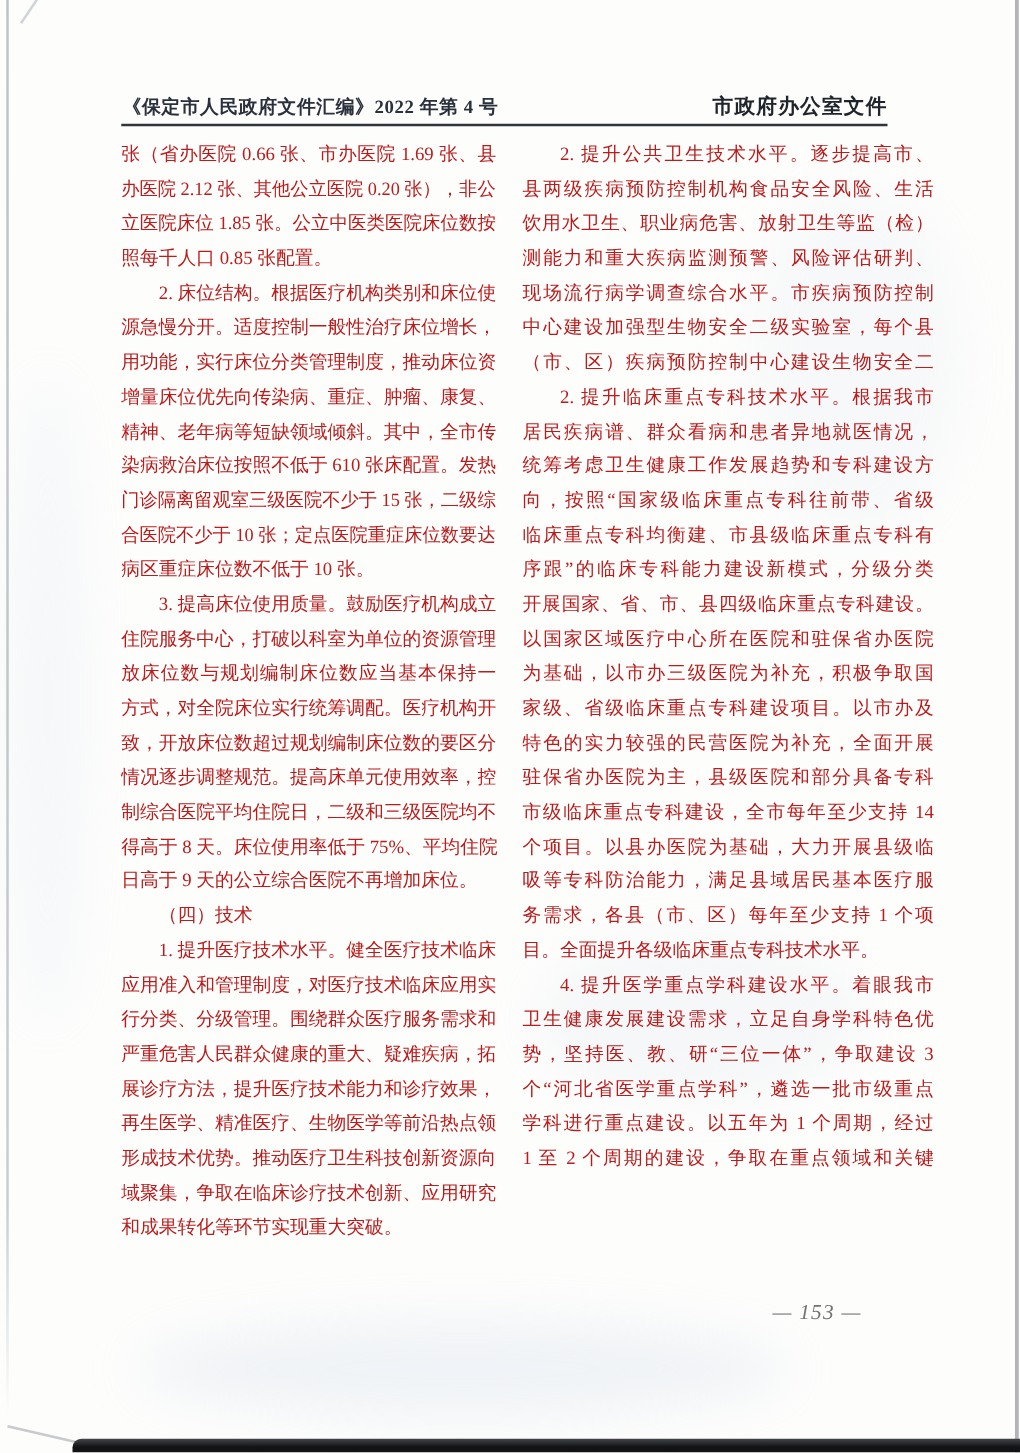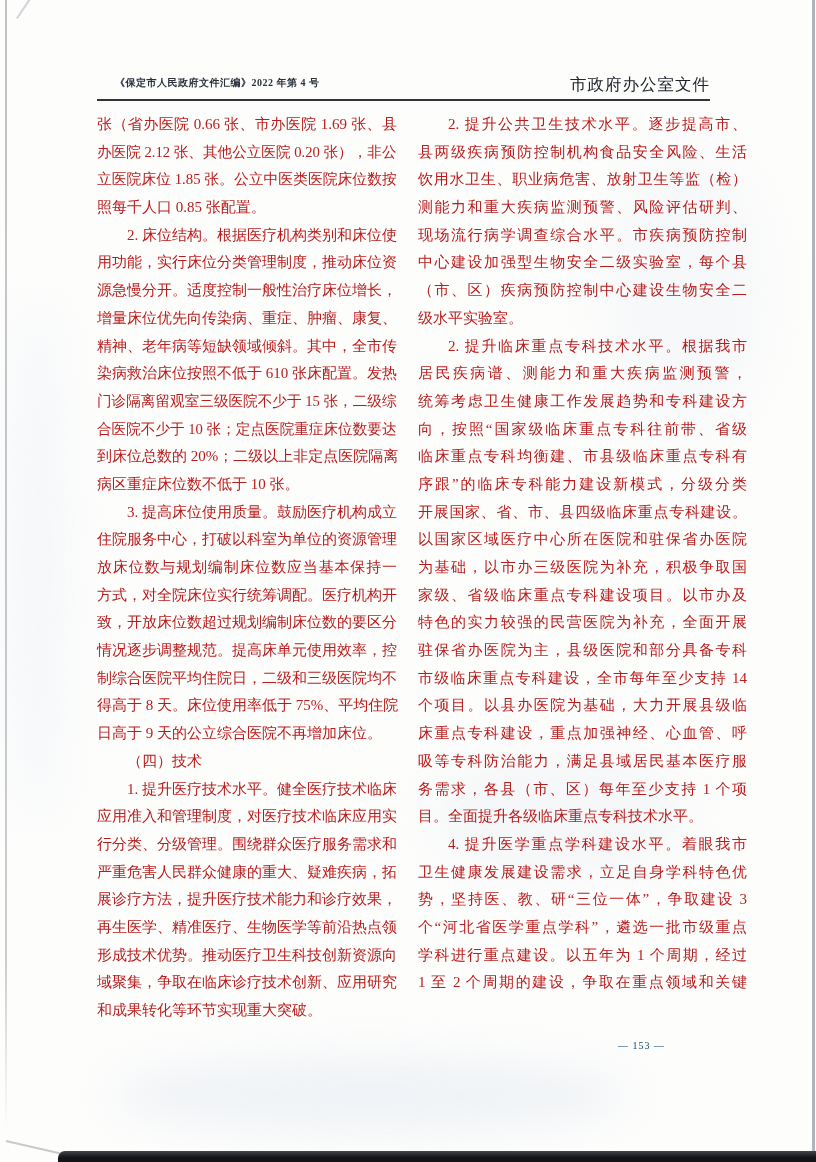--- a/index.html
+++ b/index.html
@@ -12,47 +12,47 @@
   
   .tint{position:absolute;border-radius:50%;filter:blur(20px);
     background:rgba(205,216,232,.26);pointer-events:none;}
   .tint.t1{left:110px;top:1055px;width:520px;height:80px;}
   .tint.t2{left:430px;top:750px;width:260px;height:130px;background:rgba(208,219,234,.18);}
   .tint.t3{left:8px;top:300px;width:60px;height:520px;background:rgba(210,221,236,.18);}
   .tint.t4{left:600px;top:150px;width:170px;height:280px;background:rgba(212,222,236,.14);}
 
   
   .header-left{
-    position:absolute;left:115px;top:76px;font-size:10px;font-weight:600;
+    position:absolute;left:98px;top:76px;font-size:15px;font-weight:600;
     color:#2a313c;letter-spacing:.5px;white-space:nowrap;
   }
   .header-right{
-    position:absolute;right:106px;top:74px;font-size:16.5px;font-weight:400;
+    position:absolute;right:106px;top:74px;font-size:16.5px;font-weight:700;
     font-family:"Liberation Sans","DejaVu Sans",sans-serif;
     color:#20252c;letter-spacing:1px;white-space:nowrap;
   }
   .header-rule{
     position:absolute;left:97px;top:99px;width:613px;height:2px;background:#30353b;
   }
 
   
   .col{position:absolute;top:111px;color:#b91c1c;font-size:15px;}
   .col-left{left:97px;width:300px;}
   .col-right{left:418px;width:329px;font-family:Liberation Serif, serif;}
   .line{
     height:27.7px;line-height:27.7px;white-space:nowrap;overflow:visible;
     text-align:justify;text-align-last:justify;
   }
   .line.indent{padding-left:30px;}
   .line.end{text-align-last:left;}
 
   
   .page-number{
-    position:absolute;left:618px;top:1040px;font-size:10px;color:#0c4a6e;
-    letter-spacing:1px;white-space:nowrap;
+    position:absolute;left:618px;top:1040px;font-size:17px;color:#737373;
+    letter-spacing:1px;white-space:nowrap;font-style:italic;
   }
 
   
   .edge-left{
     position:absolute;left:5px;top:0;width:2px;height:1132px;
     background:linear-gradient(rgba(138,146,156,.55),rgba(138,146,156,.45) 85%,rgba(138,146,156,0));
   }
   .edge-right{
     position:absolute;left:812px;top:0;width:2.5px;height:1162px;
     background:rgba(126,134,144,.6);
@@ -83,28 +83,27 @@
   <div class="header-left">《保定市人民政府文件汇编》2022 年第 4 号</div>
   <div class="header-right">市政府办公室文件</div>
   <div class="header-rule"></div>
 
   <div class="col col-left">
       <div class="line">张（省办医院 0.66 张、市办医院 1.69 张、县</div>
       <div class="line" style="transform-origin: left center; transform: scaleX(0.974026);">办医院 2.12 张、其他公立医院 0.20 张），非公</div>
       <div class="line" style="transform-origin: left center; transform: scaleX(0.986842);">立医院床位 1.85 张。公立中医类医院床位数按</div>
       <div class="line end">照每千人口 0.85 张配置。</div>
       <div class="line indent">2. 床位结构。根据医疗机构类别和床位使</div>
+      <div class="line">源急慢分开。适度控制一般性治疗床位增长，</div>
       <div class="line">用功能，实行床位分类管理制度，推动床位资</div>
-      <div class="line">源急慢分开。适度控制一般性治疗床位增长，</div>
       <div class="line">增量床位优先向传染病、重症、肿瘤、康复、</div>
       <div class="line">精神、老年病等短缺领域倾斜。其中，全市传</div>
       <div class="line">染病救治床位按照不低于 610 张床配置。发热</div>
       <div class="line" style="transform-origin: left center; transform: scaleX(0.974026);">门诊隔离留观室三级医院不少于 15 张，二级综</div>
       <div class="line" style="transform-origin: left center; transform: scaleX(0.974026);">合医院不少于 10 张；定点医院重症床位数要达</div>
-      <div class="line">到床位总数的 20%；二级以上非定点医院隔离</div>
       <div class="line end">病区重症床位数不低于 10 张。</div>
       <div class="line indent">3. 提高床位使用质量。鼓励医疗机构成立</div>
       <div class="line">住院服务中心，打破以科室为单位的资源管理</div>
       <div class="line">放床位数与规划编制床位数应当基本保持一</div>
       <div class="line">方式，对全院床位实行统筹调配。医疗机构开</div>
       <div class="line">致，开放床位数超过规划编制床位数的要区分</div>
       <div class="line">情况逐步调整规范。提高床单元使用效率，控</div>
       <div class="line">制综合医院平均住院日，二级和三级医院均不</div>
       <div class="line">得高于 8 天。床位使用率低于 75%、平均住院</div>
       <div class="line end">日高于 9 天的公立综合医院不再增加床位。</div>
@@ -120,36 +119,34 @@
       <div class="line end">和成果转化等环节实现重大突破。</div>
     </div>
   <div class="col col-right">
       <div class="line indent">2. 提升公共卫生技术水平。逐步提高市、</div>
       <div class="line">县两级疾病预防控制机构食品安全风险、生活</div>
       <div class="line">饮用水卫生、职业病危害、放射卫生等监（检）</div>
       <div class="line">测能力和重大疾病监测预警、风险评估研判、</div>
       <div class="line">现场流行病学调查综合水平。市疾病预防控制</div>
       <div class="line">中心建设加强型生物安全二级实验室，每个县</div>
       <div class="line">（市、区）疾病预防控制中心建设生物安全二</div>
-      <div class="line end">级水平实验室。</div>
       <div class="line indent">2. 提升临床重点专科技术水平。根据我市</div>
-      <div class="line">居民疾病谱、测能力和重大疾病监测预警，</div>
+      <div class="line">居民疾病谱、群众看病和患者异地就医情况，</div>
       <div class="line">统筹考虑卫生健康工作发展趋势和专科建设方</div>
       <div class="line">向，按照“国家级临床重点专科往前带、省级</div>
       <div class="line">临床重点专科均衡建、市县级临床重点专科有</div>
       <div class="line">序跟”的临床专科能力建设新模式，分级分类</div>
       <div class="line">开展国家、省、市、县四级临床重点专科建设。</div>
       <div class="line">以国家区域医疗中心所在医院和驻保省办医院</div>
       <div class="line">为基础，以市办三级医院为补充，积极争取国</div>
       <div class="line">家级、省级临床重点专科建设项目。以市办及</div>
       <div class="line">特色的实力较强的民营医院为补充，全面开展</div>
       <div class="line">驻保省办医院为主，县级医院和部分具备专科</div>
       <div class="line">市级临床重点专科建设，全市每年至少支持 14</div>
       <div class="line">个项目。以县办医院为基础，大力开展县级临</div>
-      <div class="line">床重点专科建设，重点加强神经、心血管、呼</div>
       <div class="line">吸等专科防治能力，满足县域居民基本医疗服</div>
       <div class="line">务需求，各县（市、区）每年至少支持 1 个项</div>
       <div class="line end">目。全面提升各级临床重点专科技术水平。</div>
       <div class="line indent">4. 提升医学重点学科建设水平。着眼我市</div>
       <div class="line">卫生健康发展建设需求，立足自身学科特色优</div>
       <div class="line">势，坚持医、教、研“三位一体”，争取建设 3</div>
       <div class="line">个“河北省医学重点学科”，遴选一批市级重点</div>
       <div class="line">学科进行重点建设。以五年为 1 个周期，经过</div>
       <div class="line">1 至 2 个周期的建设，争取在重点领域和关键</div>
     </div>

